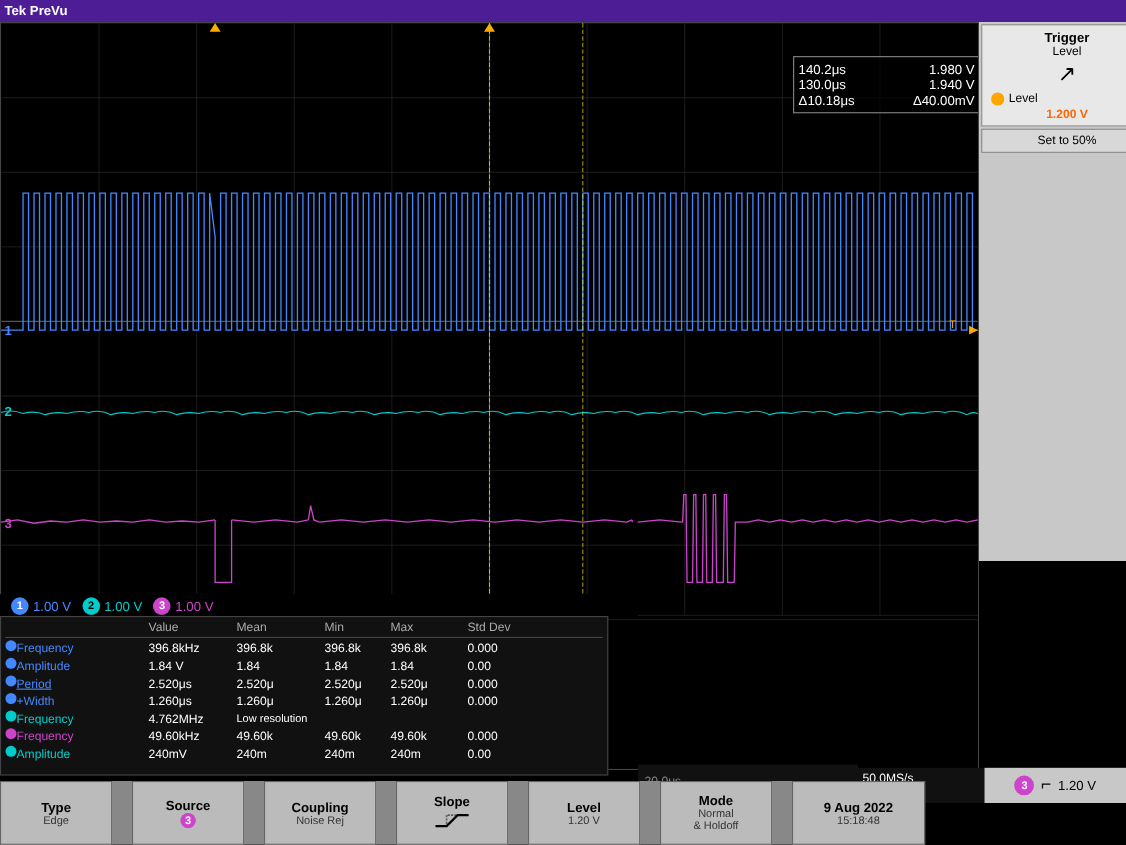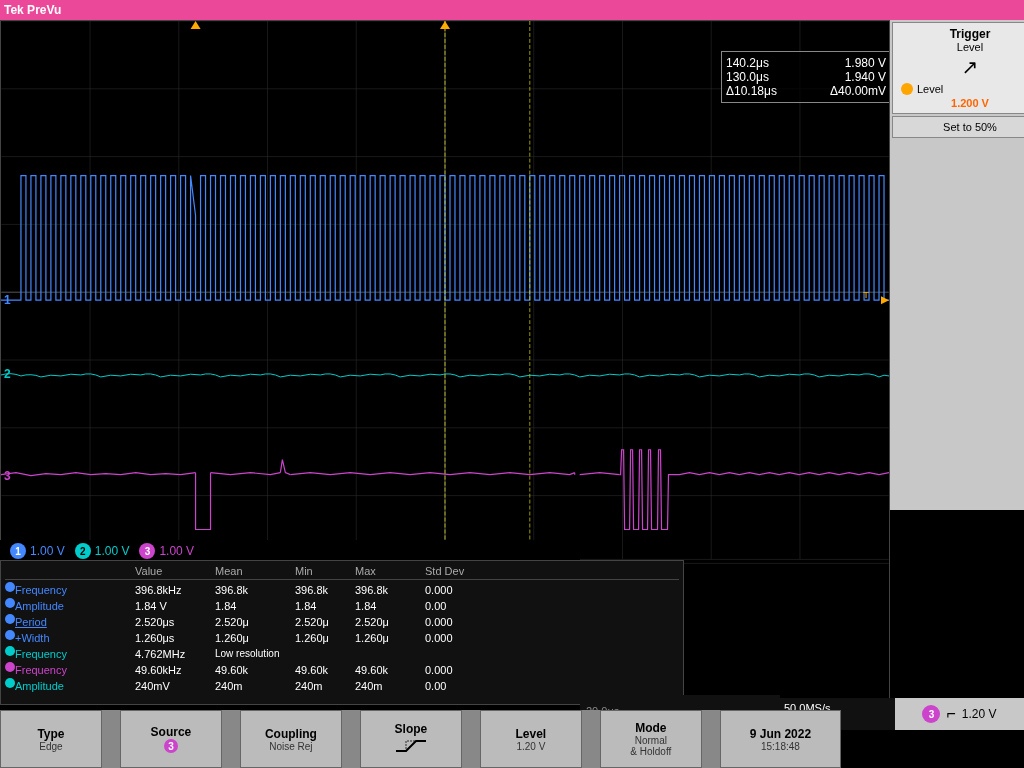--- a/index.html
+++ b/index.html
@@ -10,21 +10,21 @@
       font-family: Arial, sans-serif;
       overflow: hidden;
       position: relative;
     }
 
     
     #titlebar {
       position: absolute;
       top: 0; left: 0; right: 0;
       height: 20px;
-      background: #ec4899;
+      background: #4c1d95;
       display: flex;
       align-items: center;
       padding-left: 4px;
     }
     #titlebar span {
       color: #fff;
       font-size: 12px;
       font-weight: bold;
     }
 
@@ -110,21 +110,21 @@
       background: orange;
       border-radius: 50%;
       display: inline-block;
     }
 
     
     #measurements-panel {
       position: absolute;
       top: 560px;
       left: 0;
-      width: 684px;
+      width: 553px;
       height: 145px;
       background: #111;
       border: 1px solid #444;
       padding: 4px;
       overflow: hidden;
     }
 
     .meas-header {
       display: grid;
       grid-template-columns: 130px 80px 80px 60px 70px 70px;
@@ -589,16 +589,16 @@
   <div class="toolbar-btn">
     <span class="btn-title">Level</span>
     <span class="btn-sub">1.20 V</span>
   </div>
   <div class="toolbar-btn">
     <span class="btn-title">Mode</span>
     <span class="btn-sub">Normal</span>
     <span class="btn-sub">&amp; Holdoff</span>
   </div>
   <div class="toolbar-btn" style="flex: 1.2;">
-    <span class="btn-title">9 Jun 2022</span>
+    <span class="btn-title">9 Aug 2022</span>
     <span class="btn-sub">15:18:48</span>
   </div>
 </div>
 
 </body></html>

